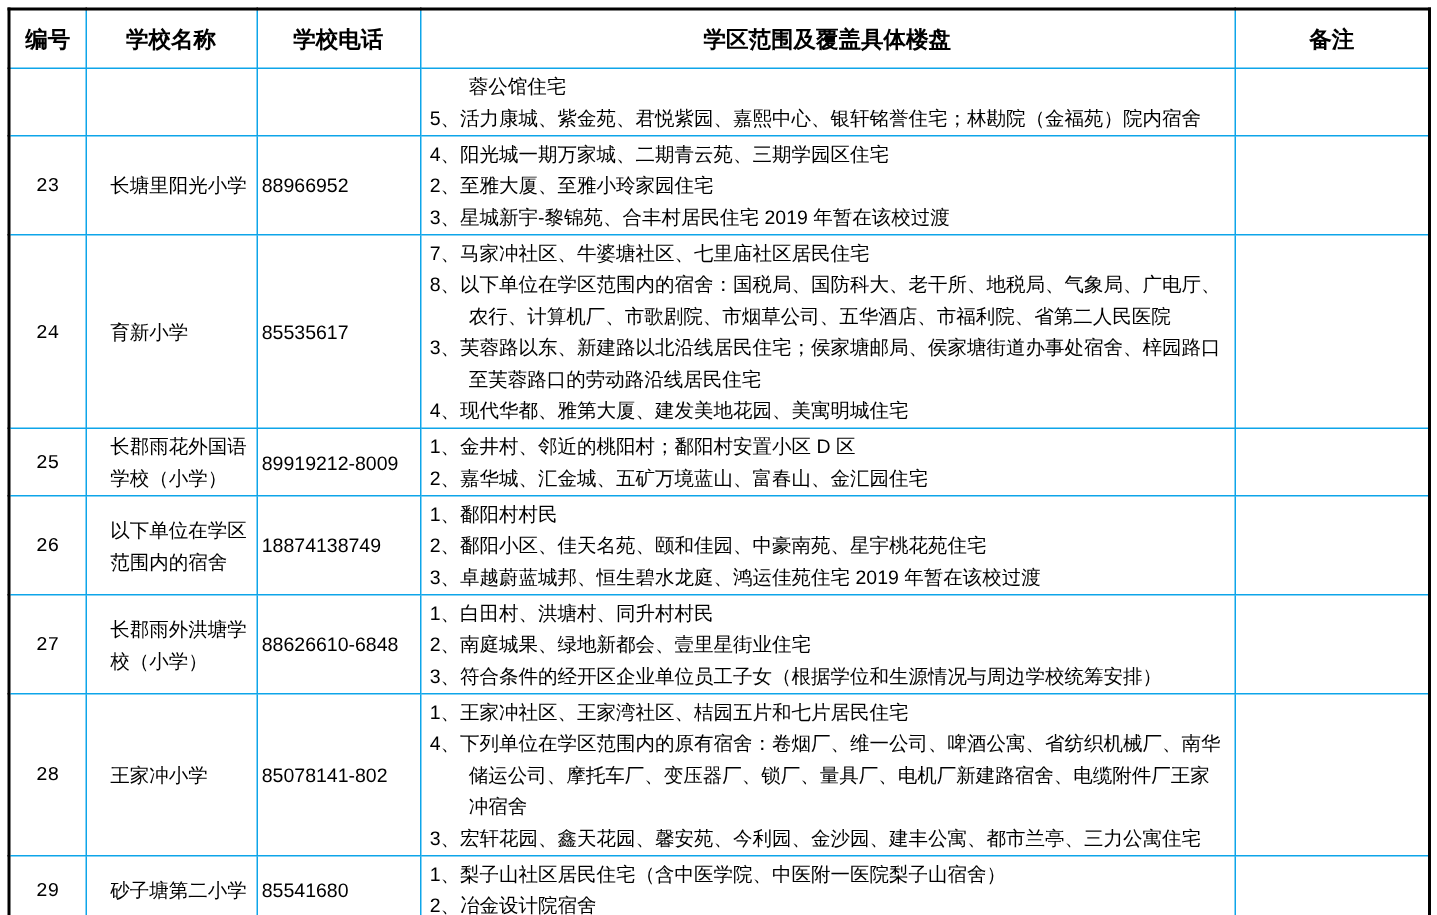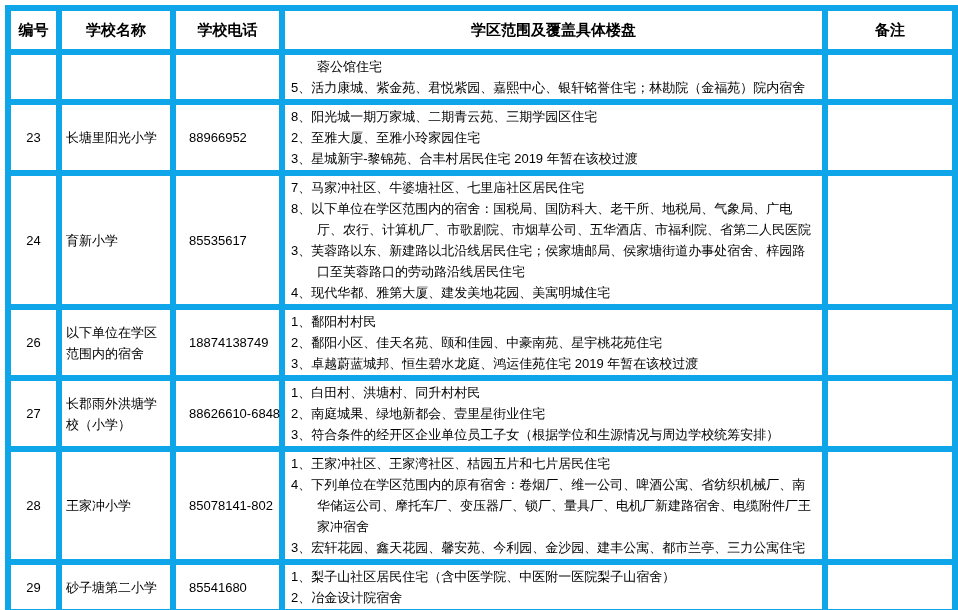--- a/index.html
+++ b/index.html
@@ -13,39 +13,39 @@
     color: #000000;
   }
   table.district-table {
     border-collapse: collapse;
     table-layout: fixed;
     width: 947px;
     margin: 5px 5px 0 5px;
     border: 2px solid #000000;
   }
   th, td {
-    border: 6px solid #0ea5e9;
+    border: 1px solid #0ea5e9;
     vertical-align: middle;
     word-break: break-all;
   }
   th {
     font-size: 15px;
     font-weight: bold;
     height: 38px;
     text-align: center;
     padding: 0 2px;
   }
   td {
     font-size: 13px;
     line-height: 21px;
     padding: 1px 4px;
   }
-  td.col-id { text-align: center; }
-  td.col-name { padding-left: 4px; }
-  td.col-phone { padding-left: 13px; white-space: nowrap; }
+  td.col-id { text-align: center; font-family: Liberation Mono, monospace; }
+  td.col-name { padding-left: 16px; }
+  td.col-phone { padding-left: 3px; white-space: nowrap; }
   td.col-details { padding-left: 6px; padding-right: 4px; }
   td.col-remark { text-align: center; }
   .detail-line {
     padding-left: 26px;
     text-indent: -26px;
   }
 </style>
 </head>
 <body>
 
@@ -77,36 +77,47 @@
           <div class="detail-line">5、活力康城、紫金苑、君悦紫园、嘉熙中心、银轩铭誉住宅；林勘院（金福苑）院内宿舍</div>
         </td>
       <td class="col-remark"></td>
     </tr>
     <tr>
       <td class="col-id">23</td>
       <td class="col-name">长塘里阳光小学</td>
       <td class="col-phone">88966952</td>
       <td class="col-details">
 
-      <div class="detail-line">8、阳光城一期万家城、二期青云苑、三期学园区住宅</div>
+      <div class="detail-line">4、阳光城一期万家城、二期青云苑、三期学园区住宅</div>
           <div class="detail-line">2、至雅大厦、至雅小玲家园住宅</div>
           <div class="detail-line">3、星城新宇-黎锦苑、合丰村居民住宅 2019 年暂在该校过渡</div>
         </td>
       <td class="col-remark"></td>
     </tr>
     <tr>
       <td class="col-id">24</td>
       <td class="col-name">育新小学</td>
       <td class="col-phone">85535617</td>
       <td class="col-details">
 
       <div class="detail-line">7、马家冲社区、牛婆塘社区、七里庙社区居民住宅</div>
           <div class="detail-line">8、以下单位在学区范围内的宿舍：国税局、国防科大、老干所、地税局、气象局、广电厅、农行、计算机厂、市歌剧院、市烟草公司、五华酒店、市福利院、省第二人民医院</div>
           <div class="detail-line">3、芙蓉路以东、新建路以北沿线居民住宅；侯家塘邮局、侯家塘街道办事处宿舍、梓园路口至芙蓉路口的劳动路沿线居民住宅</div>
           <div class="detail-line">4、现代华都、雅第大厦、建发美地花园、美寓明城住宅</div>
+        </td>
+      <td class="col-remark"></td>
+    </tr>
+    <tr>
+      <td class="col-id">25</td>
+      <td class="col-name">长郡雨花外国语学校（小学）</td>
+      <td class="col-phone">89919212-8009</td>
+      <td class="col-details">
+
+      <div class="detail-line">1、金井村、邻近的桃阳村；鄱阳村安置小区 D 区</div>
+          <div class="detail-line">2、嘉华城、汇金城、五矿万境蓝山、富春山、金汇园住宅</div>
         </td>
       <td class="col-remark"></td>
     </tr>
     <tr>
       <td class="col-id">26</td>
       <td class="col-name">以下单位在学区范围内的宿舍</td>
       <td class="col-phone">18874138749</td>
       <td class="col-details">
 
       <div class="detail-line">1、鄱阳村村民</div>

